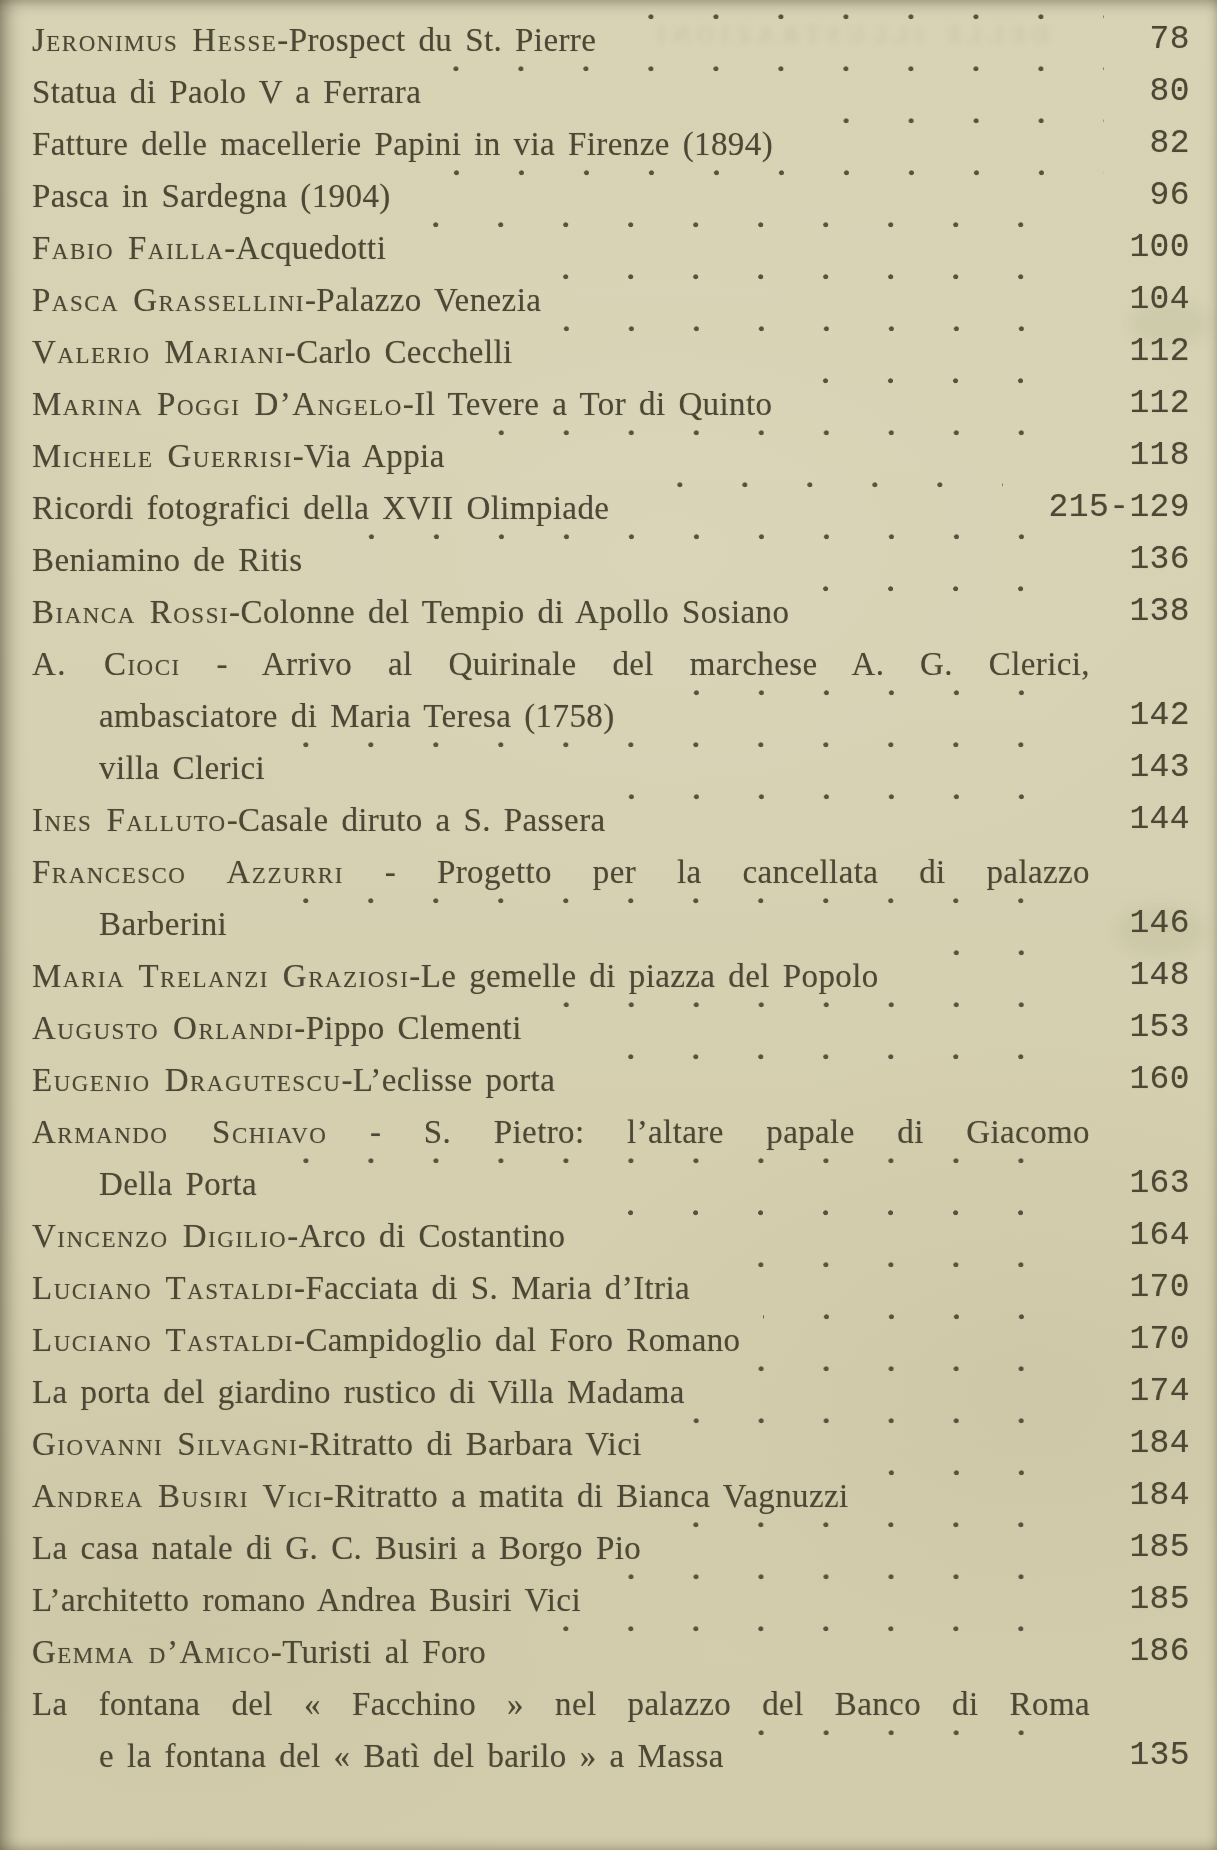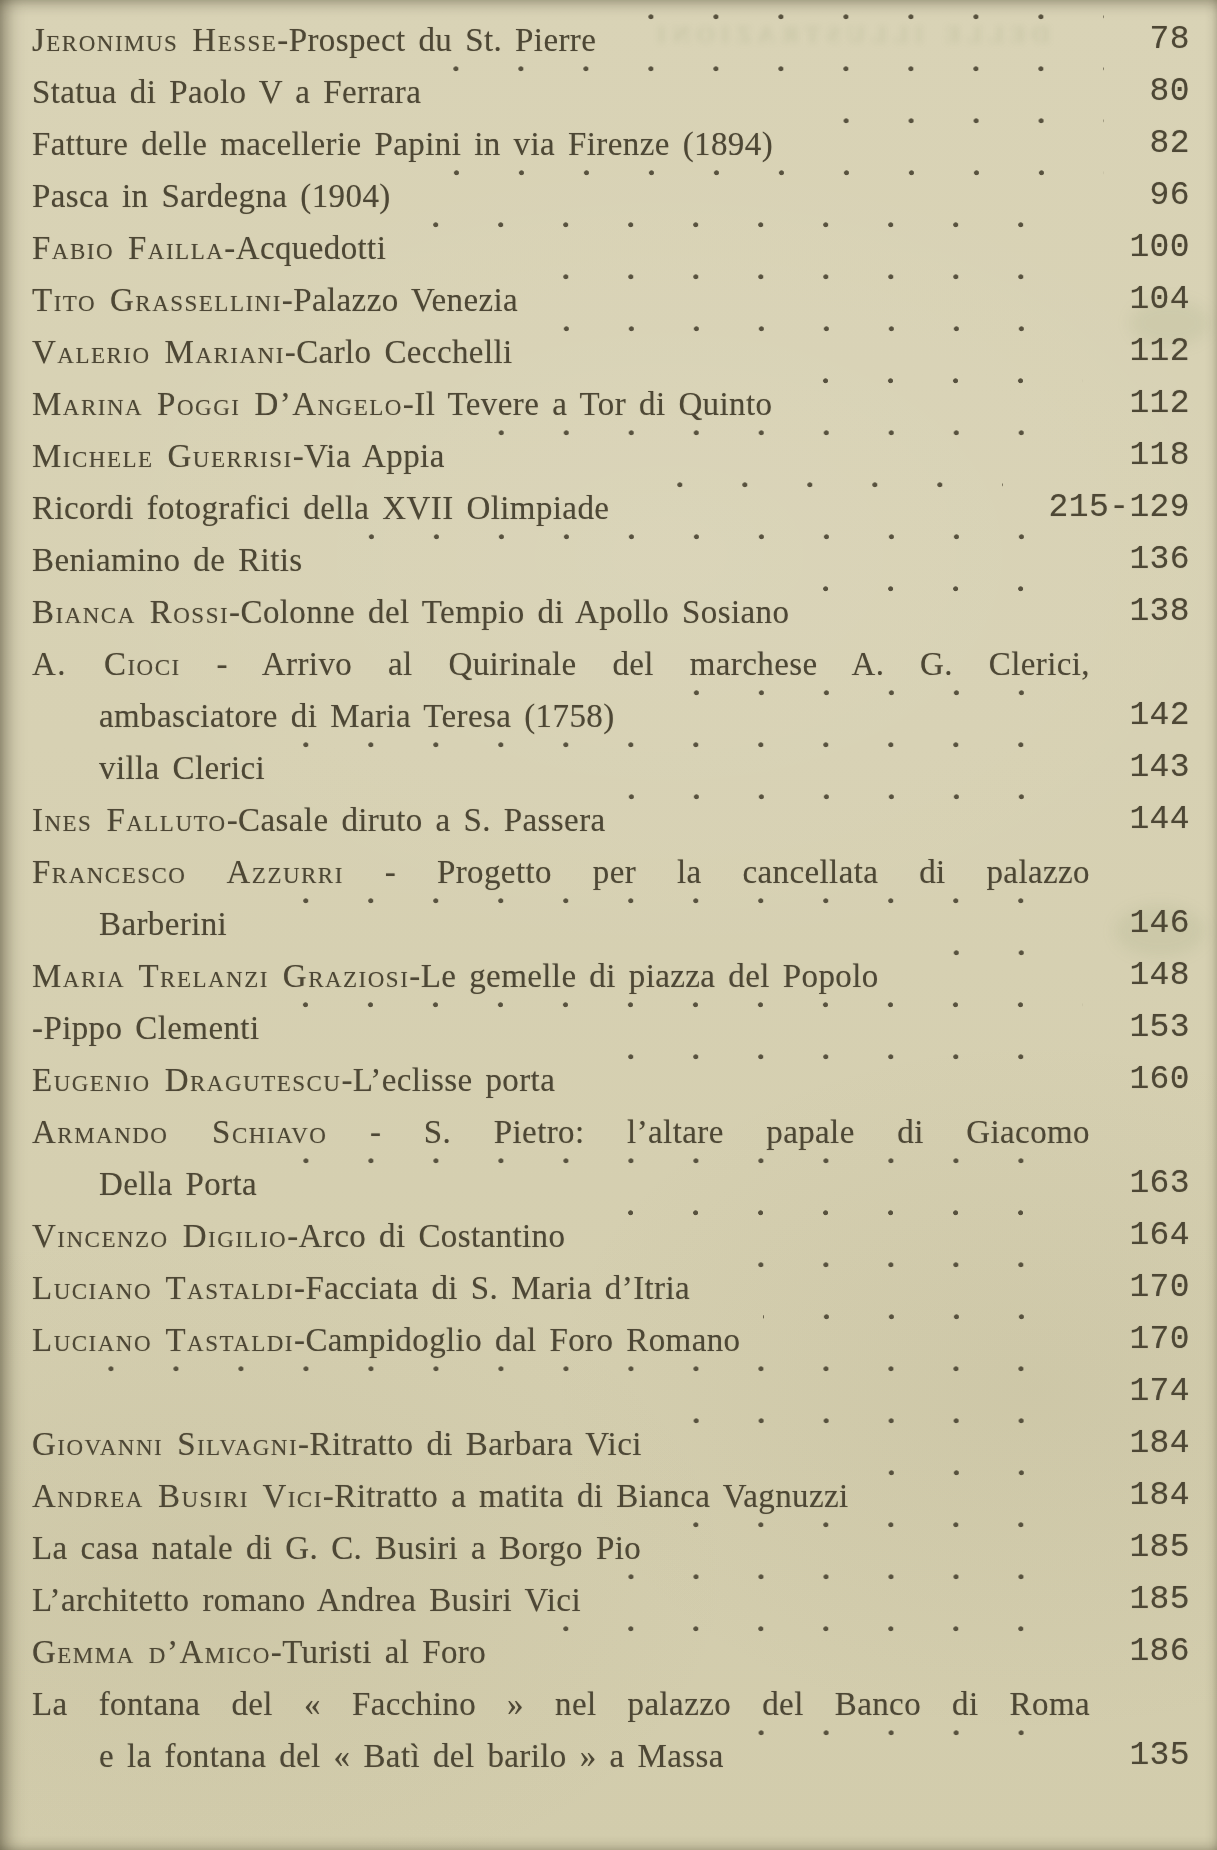--- a/index.html
+++ b/index.html
@@ -110,21 +110,21 @@
         <div class="line row">
           <span class="author">Fabio Failla</span> 
           <span class="sep">-</span> 
           <span class="title">Acquedotti</span>
           <span class="leader"></span>
           <span class="page-num">100</span>
         </div>
       </div>
       <div class="entry">
         <div class="line row">
-          <span class="author">Tito Grassellini</span> 
+          <span class="author">Pasca Grassellini</span> 
           <span class="sep">-</span> 
           <span class="title">Palazzo Venezia</span>
           <span class="leader"></span>
           <span class="page-num">104</span>
         </div>
       </div>
       <div class="entry">
         <div class="line row">
           <span class="author">Valerio Mariani</span> 
           <span class="sep">-</span> 
@@ -210,20 +210,21 @@
         <div class="line row">
           <span class="author">Maria Trelanzi Graziosi</span> 
           <span class="sep">-</span> 
           <span class="title">Le gemelle di piazza del Popolo</span>
           <span class="leader"></span>
           <span class="page-num">148</span>
         </div>
       </div>
       <div class="entry">
         <div class="line row">
+          <span class="author">Augusto Orlandi</span> 
           <span class="sep">-</span> 
           <span class="title">Pippo Clementi</span>
           <span class="leader"></span>
           <span class="page-num">153</span>
         </div>
       </div>
       <div class="entry">
         <div class="line row">
           <span class="author">Eugenio Dragutescu</span> 
           <span class="sep">-</span> 
@@ -262,20 +263,21 @@
         <div class="line row">
           <span class="author">Luciano Tastaldi</span> 
           <span class="sep">-</span> 
           <span class="title">Campidoglio dal Foro Romano</span>
           <span class="leader"></span>
           <span class="page-num">170</span>
         </div>
       </div>
       <div class="entry">
         <div class="line row">
+          <span class="title">La porta del giardino rustico di Villa Madama</span>
           <span class="leader"></span>
           <span class="page-num">174</span>
         </div>
       </div>
       <div class="entry">
         <div class="line row">
           <span class="author">Giovanni Silvagni</span> 
           <span class="sep">-</span> 
           <span class="title">Ritratto di Barbara Vici</span>
           <span class="leader"></span>

